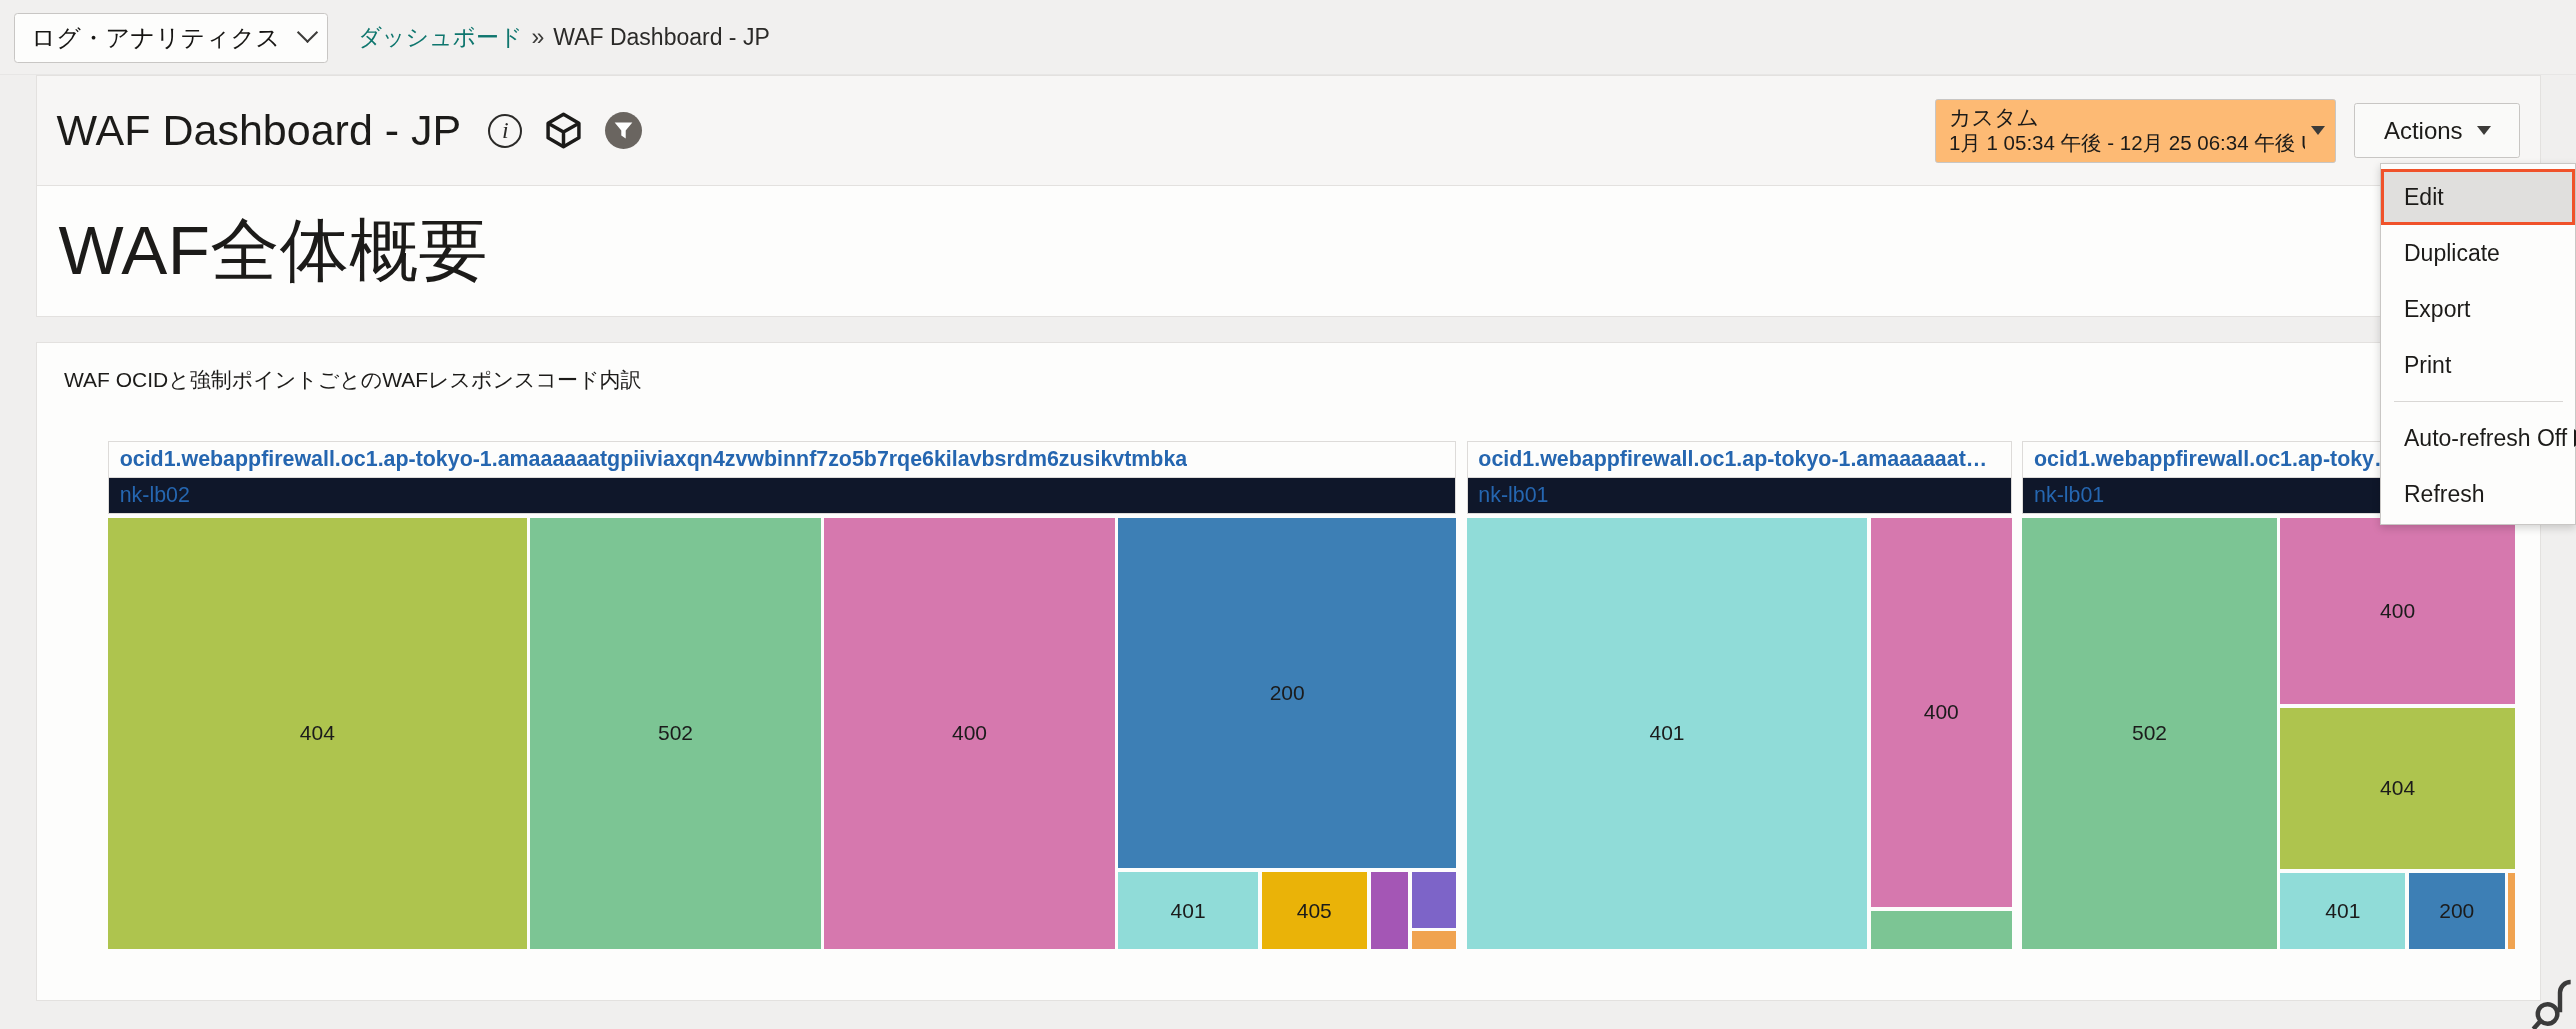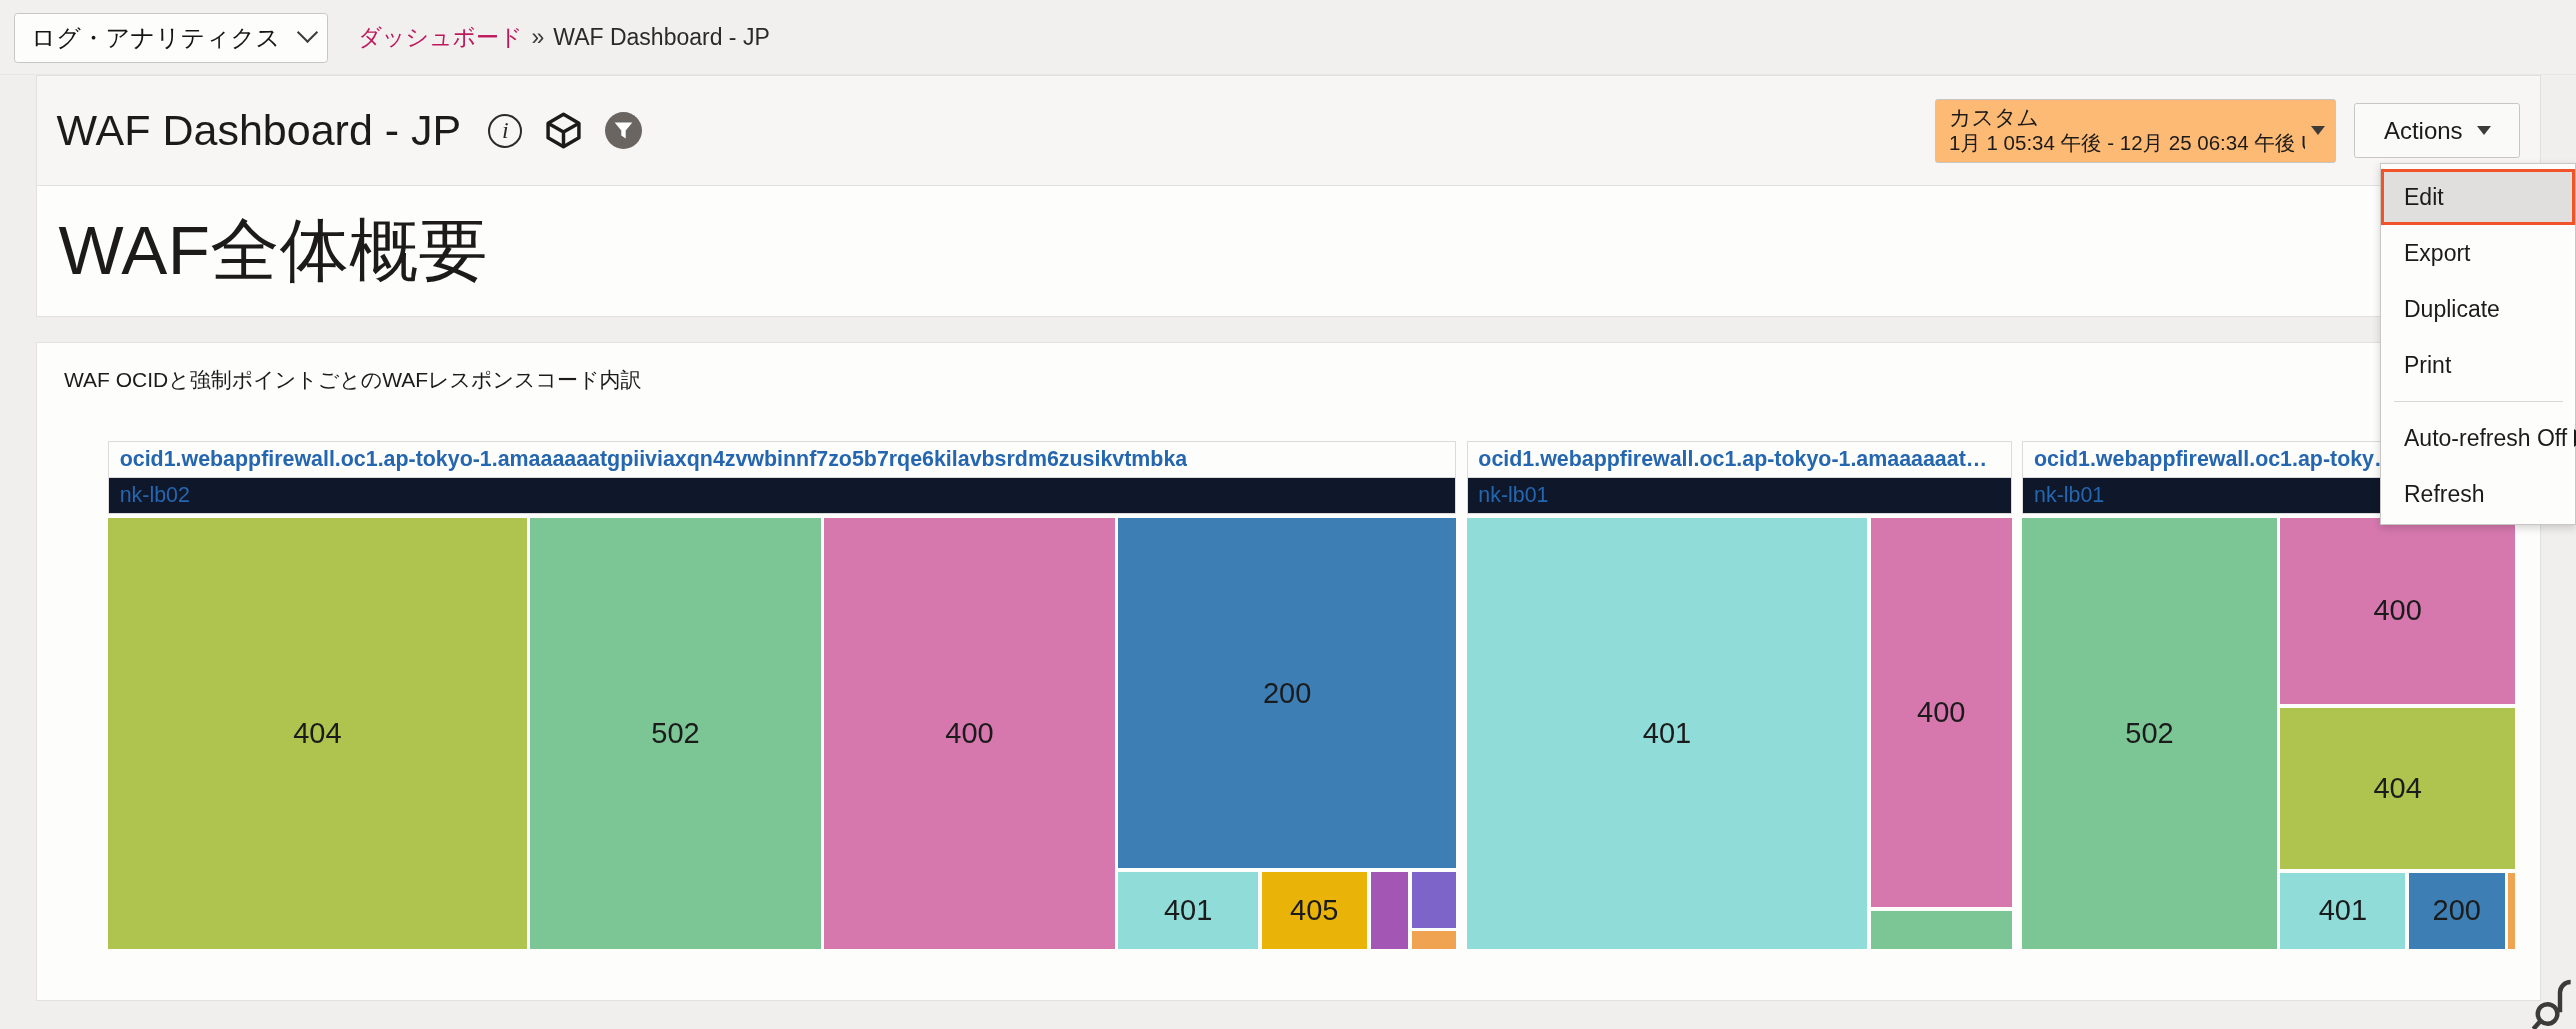--- a/index.html
+++ b/index.html
@@ -48,21 +48,21 @@
     border-right: 2.7px solid #3c3b39;
     border-bottom: 2.7px solid #3c3b39;
     transform: rotate(45deg) translate(-3.6px,-3.6px);
   }
 
   #breadcrumb {
     margin-left: 30px;
     display: flex; align-items: baseline;
     font-size: 23px;
   }
-  #breadcrumb .crumb-link { color: #be185d; cursor: pointer; text-align: center; }
+  #breadcrumb .crumb-link { color: #0f766e; cursor: pointer; text-align: center; }
   #breadcrumb .crumb-sep { color: #3c3b39; margin: 0 9px; font-size: 23px; }
   #breadcrumb .crumb-current { color: #2b2a28; }
 
   
   #header-card {
     position: absolute; left: 36px; top: 75px;
     width: 2505px; height: 110px;
     background: #f7f6f5;
     border: 0.9px solid #e3e1df;
     border-bottom: none;
@@ -208,21 +208,21 @@
   .tm-sub .lb {
     font-size: 21.4px; color: #2566b0;
     white-space: nowrap; cursor: pointer;
   }
 
   .tm-body { flex: 1; display: flex; gap: 3.6px; padding-top: 3.6px; }
   .tm-col { display: flex; flex-direction: column; gap: 3.6px; }
   .tm-rowsplit { display: flex; gap: 3.6px; }
   .tile {
     display: flex; align-items: center; justify-content: center;
-    font-size: 29px; color: #1b1b1b;
+    font-size: 21px; color: #1b1b1b;
     overflow: hidden; cursor: pointer;
     white-space: nowrap;
   }
 
   
   #cursor-magnifier {
     position: absolute; left: 2528px; top: 973px;
     width: 48px; height: 57px; pointer-events: none; z-index: 60;
   }
 </style>
@@ -278,24 +278,24 @@
 
   </div>
 </div>
 
 <div id="actions-menu">
 
   <div class="menu-item selected">
     <span>Edit</span>
   </div>
   <div class="menu-item">
+    <span>Duplicate</span>
+  </div>
+  <div class="menu-item">
     <span>Export</span>
-  </div>
-  <div class="menu-item">
-    <span>Duplicate</span>
   </div>
   <div class="menu-item">
     <span>Print</span>
   </div>
 
   <div class="menu-sep"></div>
 
   <div class="menu-item">
     <span class="mi-row">
       <span>Auto-refresh Off</span>

